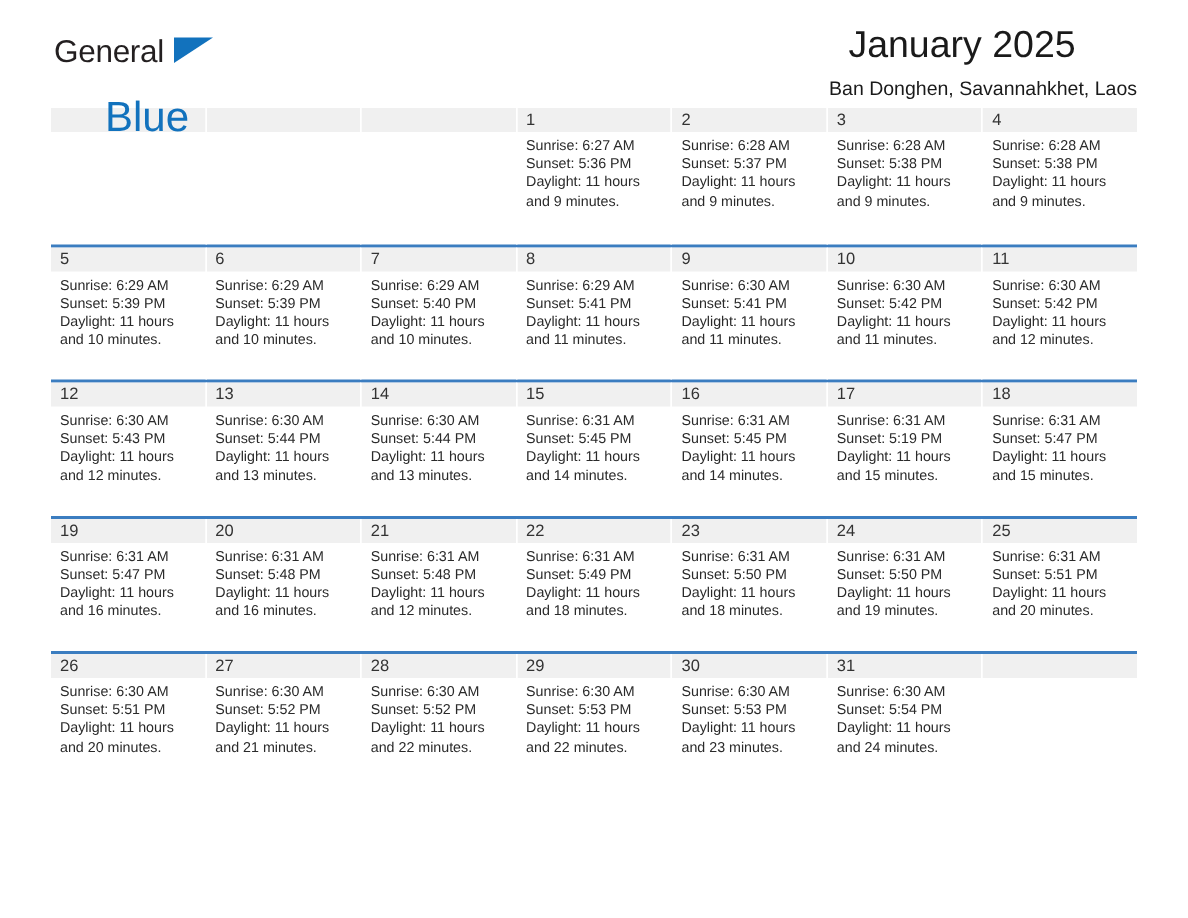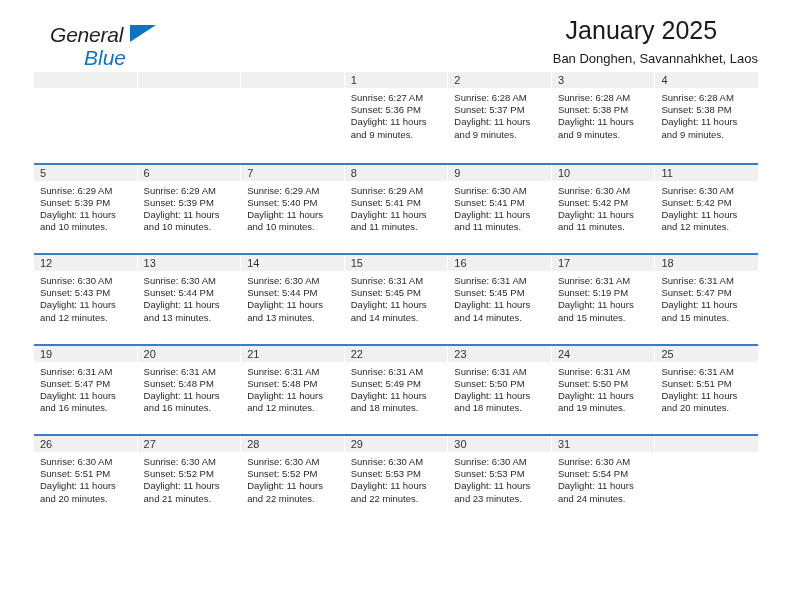--- a/index.html
+++ b/index.html
@@ -26,25 +26,24 @@
   
   .header {
     position: relative;
     height: 72px;
     margin: 0 34px 0 34px;
     padding-top: 22px;
     box-sizing: border-box;
   }
   .brand {
     position: absolute;
-    left: 16px;
+    left: 2px;
     top: 24px;
     line-height: 1;
     user-select: none;
-    font-style: italic;
   }
   .brand-row1 {
     position: relative;
     font-size: 21px;
     color: #231f20;
     letter-spacing: -0.2px;
     height: 22px;
     white-space: nowrap;
   }
   .brand-general {
@@ -54,23 +53,23 @@
   .brand-flag {
     position: absolute;
     left: 80px;
     top: 1px;
     width: 0;
     height: 0;
     border-left: 26px solid #1272bd;
     border-bottom: 17px solid transparent;
   }
   .brand-row2 {
-    font-size: 21px;
+    font-size: 28px;
     color: #1272bd;
-    margin-top: 1px;
+    margin-top: 18px;
     padding-left: 34px;
     height: 22px;
     white-space: nowrap;
   }
 
   .title-block {
     position: absolute;
     right: 0;
     top: 16px;
     text-align: center;

